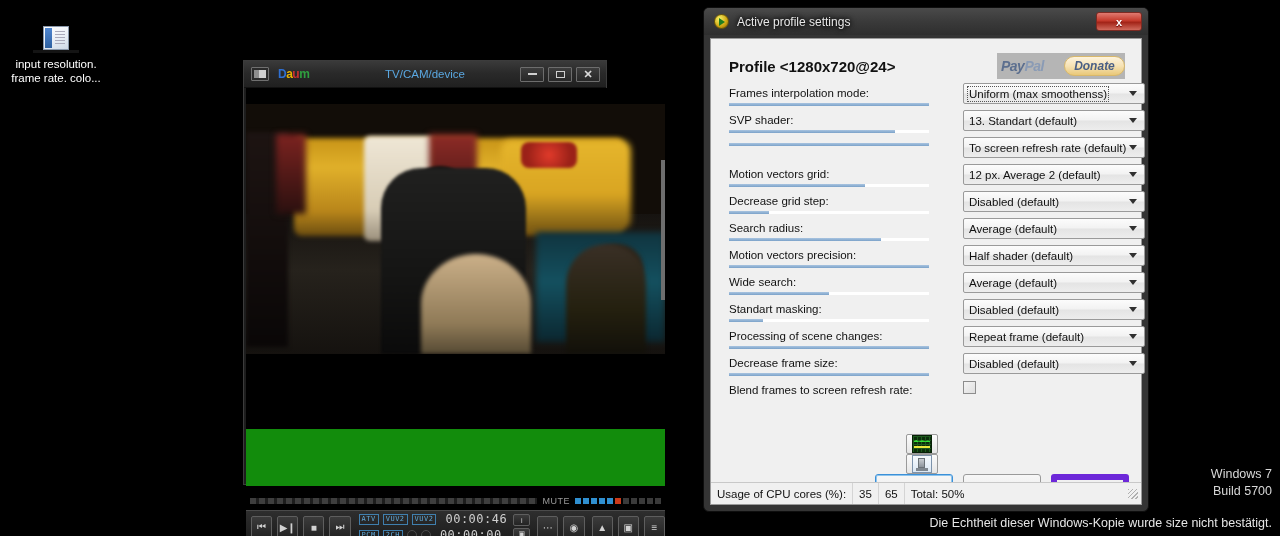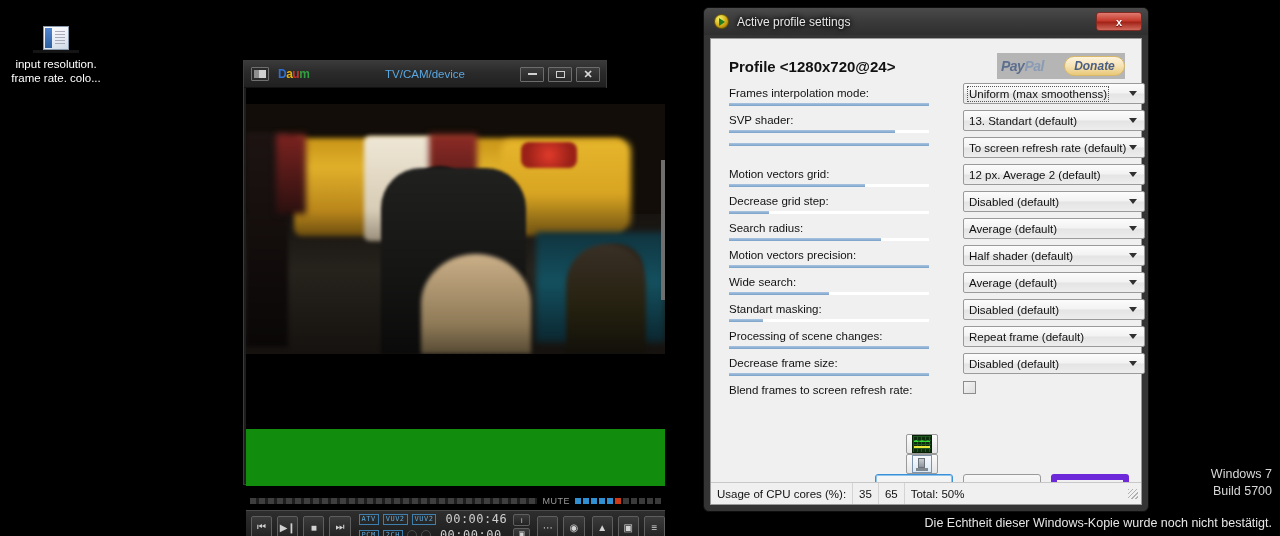--- a/index.html
+++ b/index.html
@@ -476,13 +476,13 @@
       <div class="sb-cell">Total: 50%</div>
       <div id="grip"></div>
     </div>
   </div>
 </div>
 
 <div id="watermark">
   <div>Windows 7</div>
   <div>Build 5700</div>
 </div>
-<div id="activation">Die Echtheit dieser Windows-Kopie wurde noch nicht bestätigt.</div>
+<div id="activation">Die Echtheit dieser Windows-Kopie wurde size nicht bestätigt.</div>
 
 </body></html>

